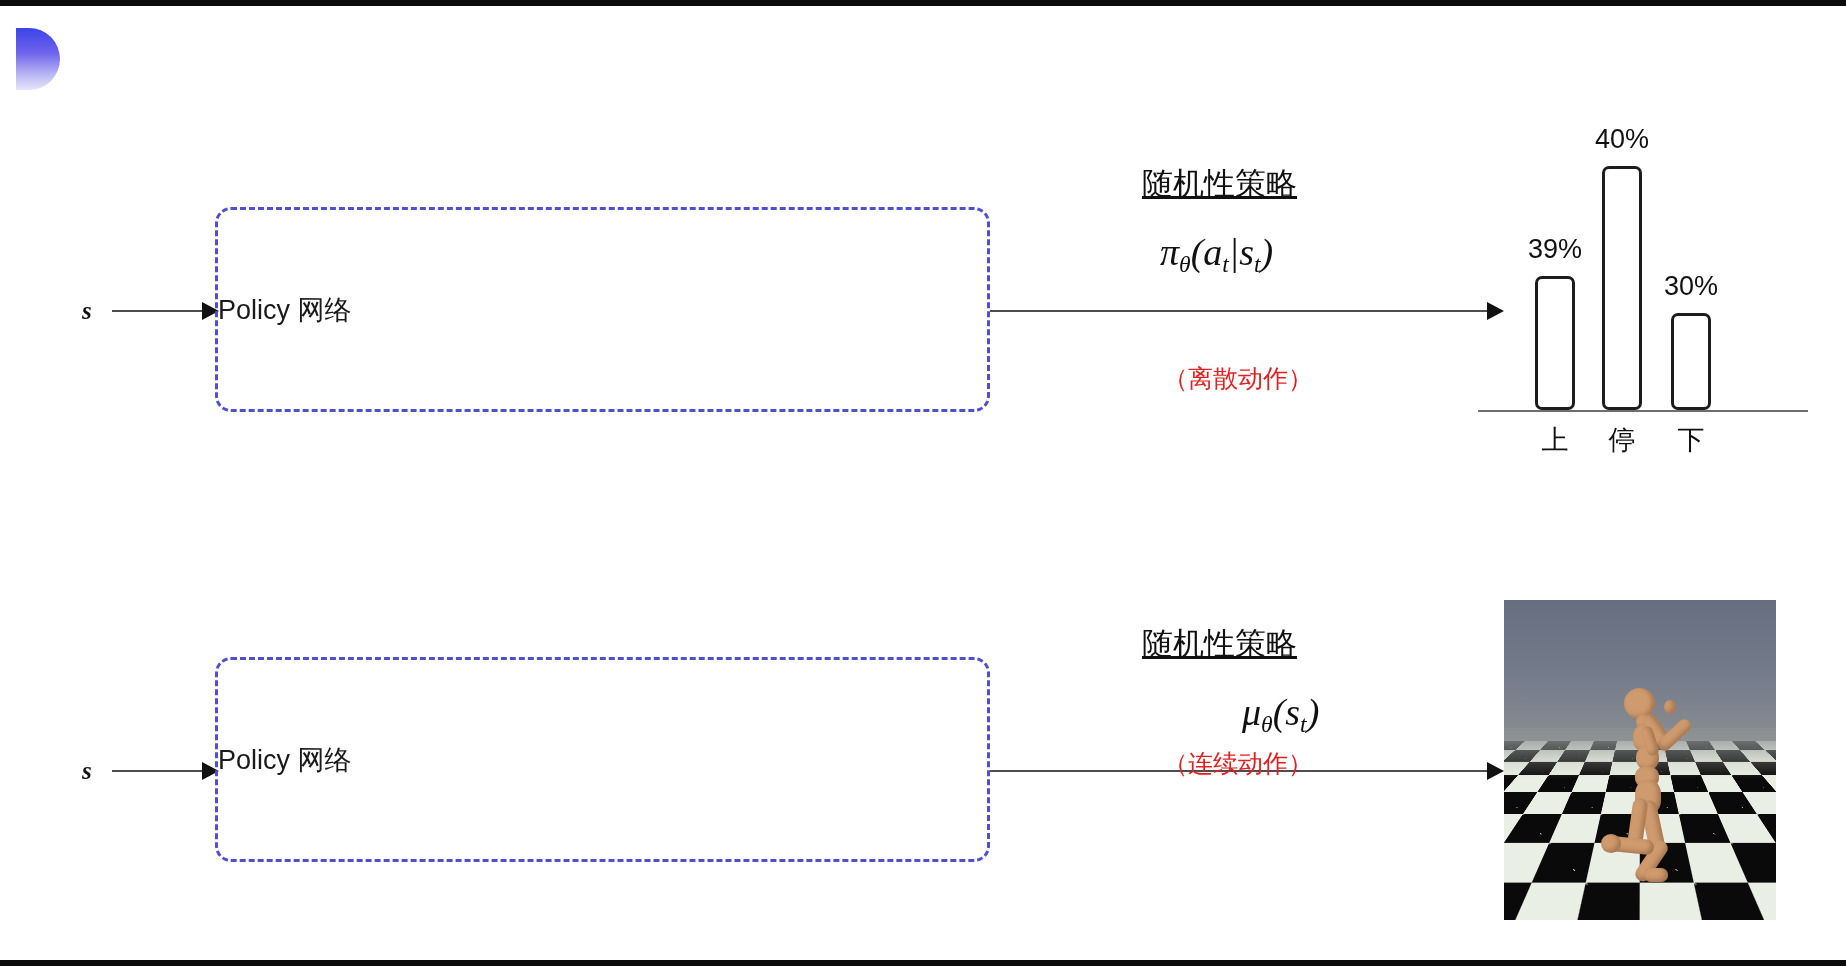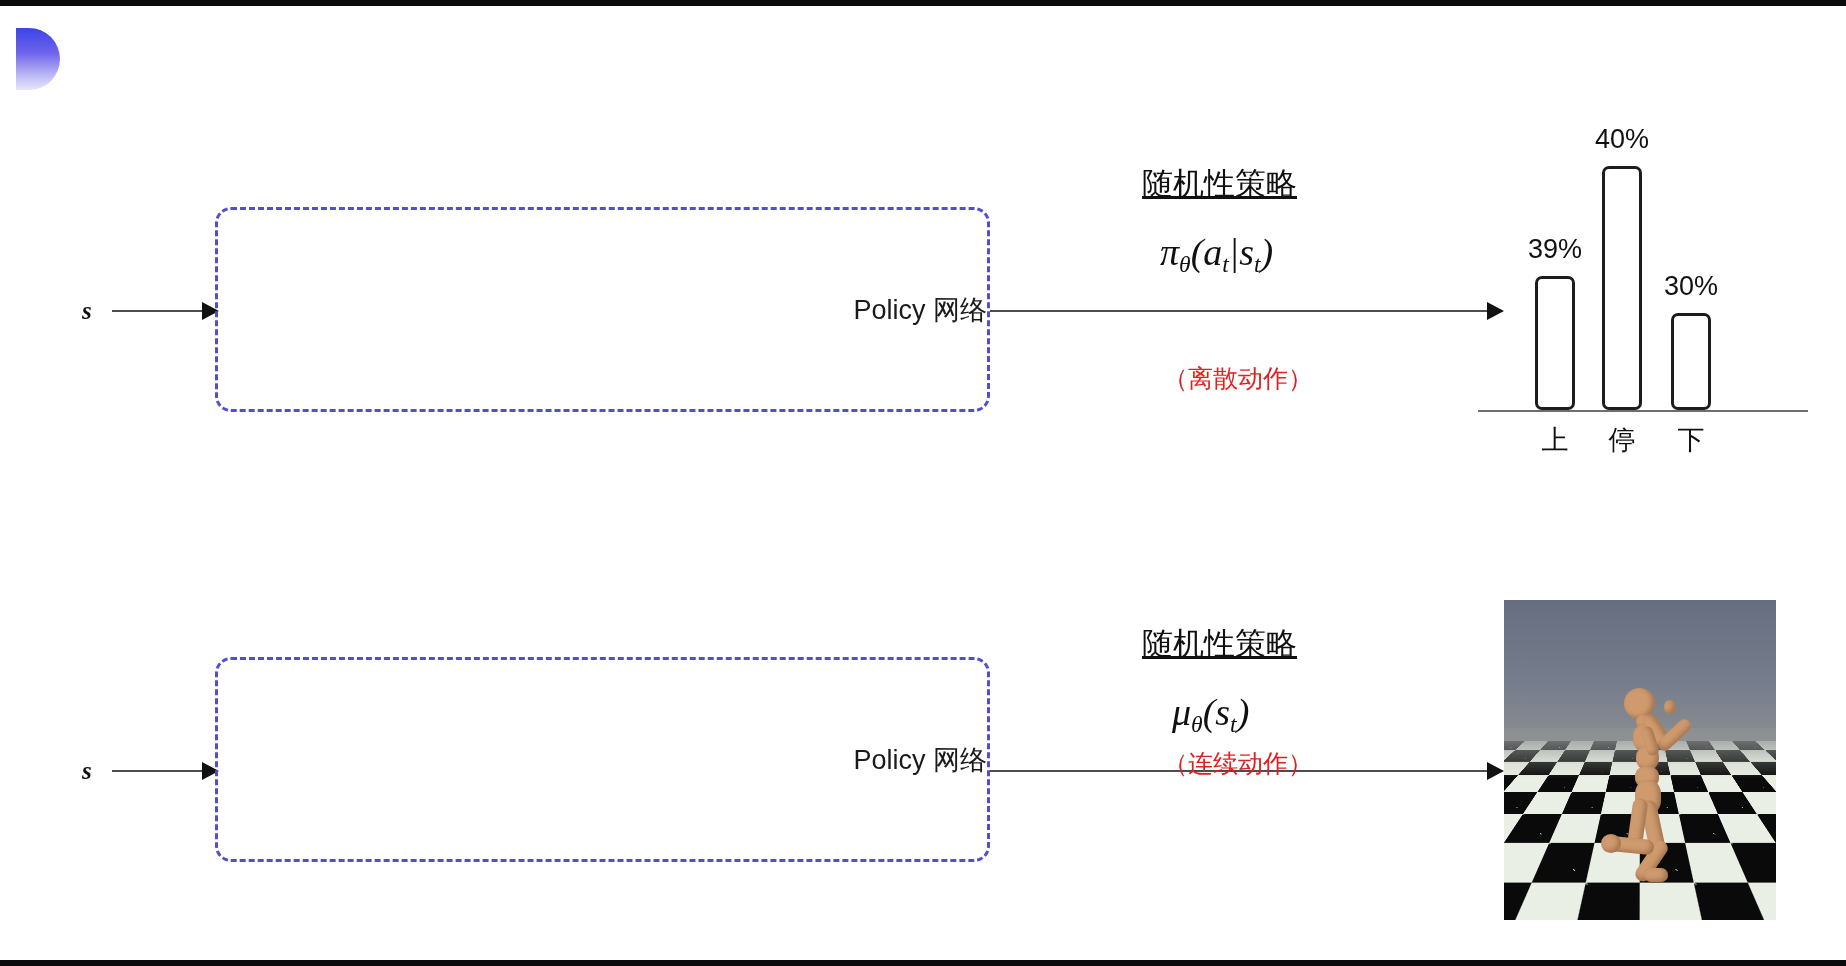--- a/index.html
+++ b/index.html
@@ -78,21 +78,21 @@
     border-radius: 16px;
     background: transparent;
     box-sizing: border-box;
   }
   .policy-box-label {
     position: absolute;
     left: 0;
     right: 0;
     top: 50%;
     transform: translateY(-50%);
-    text-align: right;
+    text-align: left;
     font-size: 27px;
     color: #1a1a1a;
   }
 
   
   .policy-name {
     position: absolute;
     font-size: 31px;
     color: #111111;
     white-space: nowrap;
@@ -241,21 +241,21 @@
 
   <div class="policy-box" style="left:215px; top:657px; width:775px; height:205px;">
     <div class="policy-box-label">Policy 网络</div>
   </div>
 
   <div class="arrow-line" style="left:990px; top:770px; width:500px;"></div>
   <div class="arrow-head" style="left:1487px; top:762px;"></div>
 
   <div class="policy-name" style="left:1142px; top:623px;">随机性策略</div>
 
-  <div class="policy-formula" style="left:1172px; top:690px;">
+  <div class="policy-formula" style="left:1242px; top:690px;">
     <span>μ</span><sub>θ</sub><span>(s</span><sub>t</sub><span>)</span>
   </div>
 
   <div class="policy-note" style="left:1163px; top:747px;">（连续动作）</div>
 
   <div class="sim-frame" style="left:1504px; top:600px; width:272px; height:320px;">
     <div class="sim-sky"></div>
     <div class="sim-floor"></div>
     <div class="sim-haze"></div>
 

